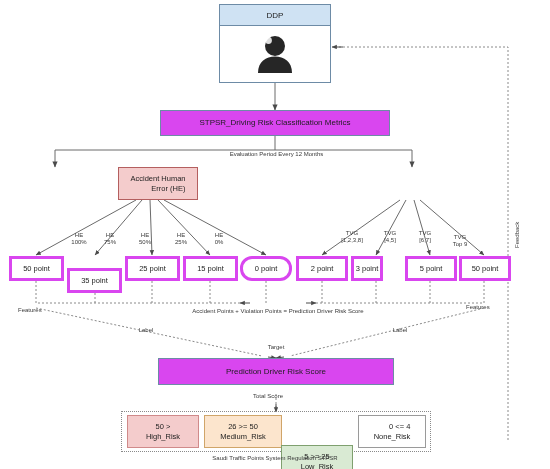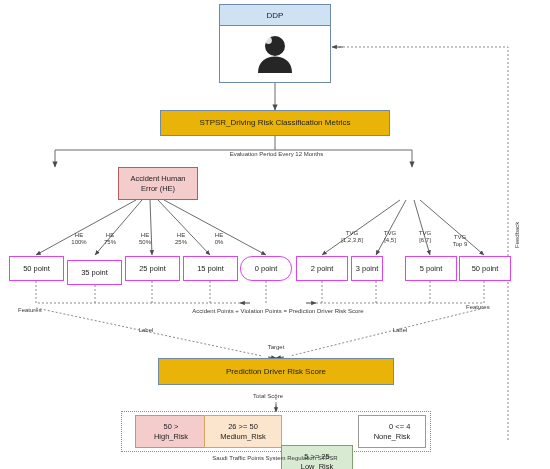--- a/index.html
+++ b/index.html
@@ -9,24 +9,24 @@
   .node{position:absolute;box-sizing:border-box;display:flex;align-items:center;
         justify-content:center;text-align:center;line-height:1.25;}
   .lbl{position:absolute;color:#333;white-space:pre;text-align:center;line-height:1.2;}
   .ddp-head{position:absolute;left:219px;top:4px;width:112px;height:22px;
             background:#cfe2f3;border:1px solid #6d8ba6;box-sizing:border-box;
             display:flex;align-items:center;justify-content:center;
             font-size:8px;color:#1d1d1d;}
   .ddp-body{position:absolute;left:219px;top:26px;width:112px;height:57px;
             background:#ffffff;border:1px solid #6d8ba6;border-top:none;box-sizing:border-box;}
   .person{position:absolute;left:50%;top:50%;transform:translate(-50%,-50%);}
-  .blue{background:#eab308;border:1px solid #6d8ba6;}
-  .pink{background:#f4cccc;border:1px solid #b45f5f;}
+  .blue{background:#d946ef;border:1px solid #6d8ba6;}
+  .pink{background:#f4cccc;border:1px solid #b45f5f;text-align:right;}
   .cream{background:#fdf2cd;border:1px solid #b8a55a;}
-  .white{background:#ffffff;border:1px solid #d946ef;}
+  .white{background:#ffffff;border:3px solid #d946ef;}
   .green{background:#d9ead3;border:1px solid #7fa06f;margin-top:30px;}
   .grey{background:#ffffff;border:1px solid #9a9a9a;text-align:right;}
   .orange{background:#fce5cd;border:1px solid #d0a569;}
   .red{background:#f4cccc;border:1px solid #d08a8a;}
   .pt{font-size:7.5px;color:#1d1d1d;}
   .mid{font-size:8px;color:#1d1d1d;}
   .risk{font-size:7.5px;color:#1d1d1d;}
   .tiny{font-size:6px;color:#3a3a3a;}
   .caption{position:absolute;font-size:6px;color:#3a3a3a;text-align:center;width:100%;}
   .dashbox{position:absolute;border:1px dotted #8a8a8a;box-sizing:border-box;}
@@ -135,21 +135,21 @@
   <div class="lbl tiny" style="left:330px;top:230px;width:44px;white-space:pre-line;">TVG
 [1,2,3,8]</div>
   <div class="lbl tiny" style="left:375px;top:230px;width:30px;white-space:pre-line;">TVG
 [4,5]</div>
   <div class="lbl tiny" style="left:410px;top:230px;width:30px;white-space:pre-line;">TVG
 [6,7]</div>
   <div class="lbl tiny" style="left:443px;top:234px;width:34px;white-space:pre-line;">TVG
 Top 9</div>
 
   <div class="node white pt" style="left:9px;top:256px;width:55px;height:25px;">50 point</div>
-  <div class="node white pt" style="left:67px;top:260px;width:55px;height:25px;">35 point</div>
+  <div class="node white pt" style="left:67px;top:268px;width:55px;height:25px;">35 point</div>
   <div class="node white pt" style="left:125px;top:256px;width:55px;height:25px;">25 point</div>
   <div class="node white pt" style="left:183px;top:256px;width:55px;height:25px;">15 point</div>
   <div class="node white pt" style="left:240px;top:256px;width:52px;height:25px;border-radius:12px;">0 point</div>
 
   <div class="node white pt" style="left:296px;top:256px;width:52px;height:25px;">2 point</div>
   <div class="node white pt" style="left:351px;top:256px;width:32px;height:25px;">3 point</div>
   <div class="node white pt" style="left:405px;top:256px;width:52px;height:25px;">5 point</div>
   <div class="node white pt" style="left:459px;top:256px;width:52px;height:25px;">50 point</div>
 
   <div class="lbl tiny" style="left:18px;top:307px;width:40px;text-align:left;">Features</div>
@@ -163,21 +163,21 @@
   <div class="lbl tiny" style="left:258px;top:344px;width:36px;">Target</div>
 
   <div class="node blue mid" style="left:158px;top:358px;width:236px;height:27px;">Prediction Driver Risk Score</div>
 
   <div class="lbl tiny" style="left:240px;top:393px;width:56px;">Total Score</div>
 
   <div class="vert" style="left:514px;top:248px;">Feedback</div>
 
   <div class="dashbox" style="left:121px;top:411px;width:310px;height:41px;"></div>
 
-  <div class="node red risk" style="left:127px;top:415px;width:72px;height:33px;margin-left:8px;">
+  <div class="node red risk" style="left:127px;top:415px;width:72px;height:33px;">
     <span>
       <span>50 &gt;</span><br>
       <span>High_Risk</span>
     </span>
   </div>
   <div class="node orange risk" style="left:204px;top:415px;width:78px;height:33px;">
     <span>
       <span>26 &gt;= 50</span><br>
       <span>Medium_Risk</span>
     </span>

